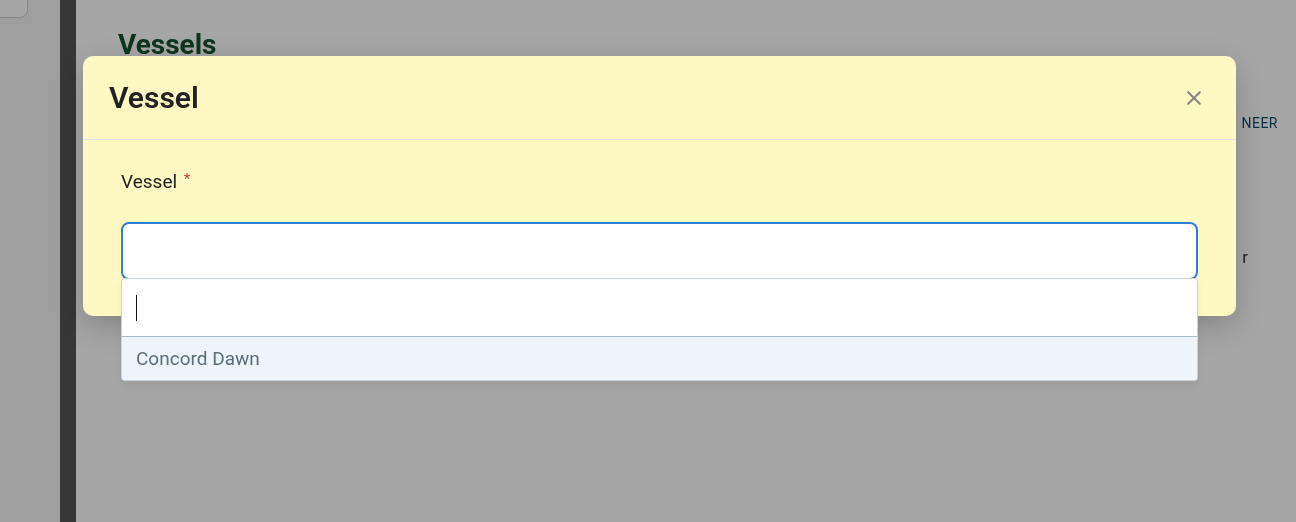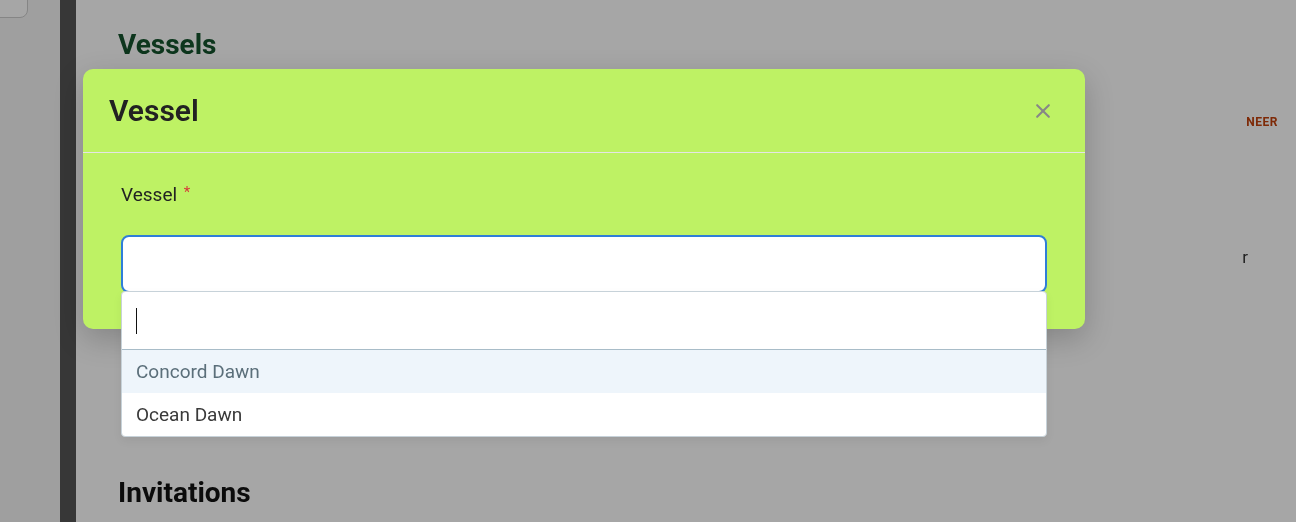--- a/index.html
+++ b/index.html
@@ -56,37 +56,37 @@
     .bg-heading-invitations {
       position: absolute;
       left: 42px; top: 476px;
       font-size: 28px;
       font-weight: 700;
       color: #111;
     }
     .bg-right-header {
       position: absolute;
       right: 18px; top: 115px;
-      font-size: 12px;
-      font-weight: 700;
+      font-size: 14px;
+      font-weight: 400;
       letter-spacing: 0.5px;
-      color: #c2410c;
+      color: #0c4a6e;
     }
     .bg-right-cell {
       position: absolute;
       right: 48px; top: 247px;
       font-size: 17px;
       color: #333;
     }
 
     .modal {
       position: absolute;
-      left: 83px; top: 69px;
-      width: 1002px;
-      background: #bef264;
+      left: 83px; top: 56px;
+      width: 1153px;
+      background: #fef9c3;
       border-radius: 10px;
       box-shadow: 0 10px 30px rgba(0,0,0,0.2);
       z-index: 2;
     }
     .modal-header {
       display: flex;
       align-items: center;
       justify-content: space-between;
       padding: 24px 28px 24px 26px;
       border-bottom: 1px solid #e5e5e5;
@@ -182,21 +182,20 @@
 
 <div class="bg-page">
   <div class="bg-sidebar">
     <div class="bg-pill"></div>
   </div>
   <div class="bg-dark-strip"></div>
   <div class="bg-content">
     <div class="bg-heading-vessels">Vessels</div>
     <div class="bg-right-header">NEER</div>
     <div class="bg-right-cell">r</div>
-    <div class="bg-heading-invitations">Invitations</div>
   </div>
 </div>
 
 <div class="backdrop"></div>
 
 <div class="modal">
   <div class="modal-header">
     <div class="modal-title">Vessel</div>
     <button class="close-btn">
       <span>
@@ -213,16 +212,15 @@
       <span class="req">*</span>
     </div>
     <div class="select-box" role="combobox"></div>
 
     <div class="dropdown-panel">
       <div class="dropdown-search">
         <span class="caret"></span>
         <input type="text" value="" style="">
       </div>
       <div class="option highlight">Concord Dawn</div>
-      <div class="option">Ocean Dawn</div>
     </div>
   </div>
 </div>
 
 </body></html>

